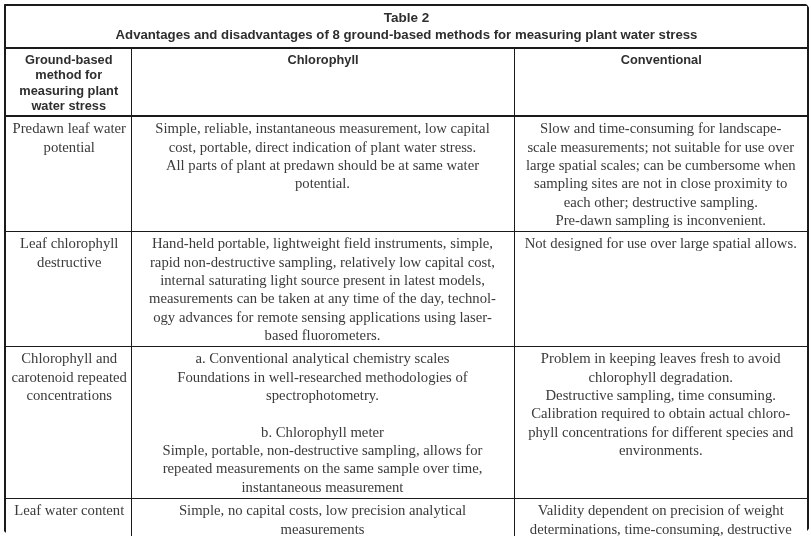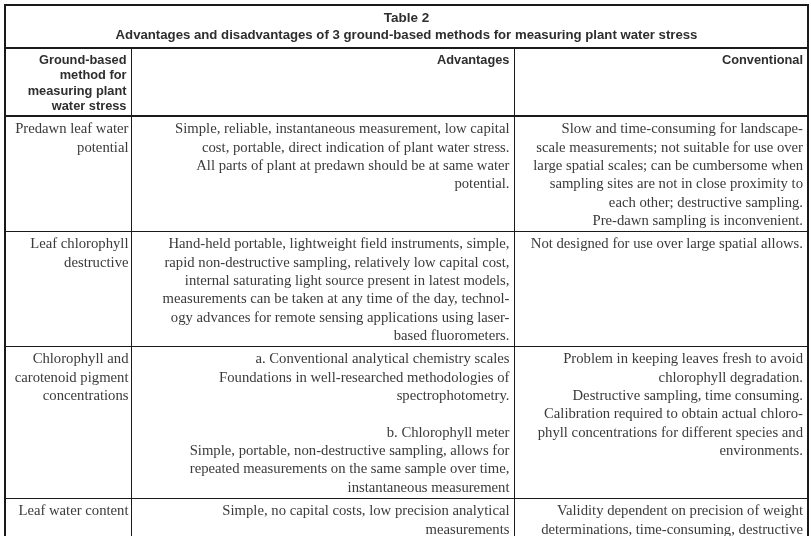--- a/index.html
+++ b/index.html
@@ -1,15 +1,15 @@
 <!DOCTYPE html>
 <html><head>
 <meta charset="utf-8">
 <style>
-  * { box-sizing: border-box; }
+  * { box-sizing: border-box; border-radius: 15px; }
   html, body {
     margin: 0;
     padding: 0;
     background: #ffffff;
   }
   body {
     width: 811px;
     height: 536px;
     font-family: "Liberation Serif", serif;
     color: #3a3a3a;
@@ -27,21 +27,21 @@
     border: 2px solid #1a1a1a;
     background: #ffffff;
   }
   col.c-method   { width: 126px; }
   col.c-adv      { width: 383px; }
   col.c-dis      { width: 294px; }
 
   td, th {
     border: 1px solid #1a1a1a;
     vertical-align: top;
-    text-align: right;
+    text-align: center;
     overflow: hidden;
   }
 
   
   td.title-cell {
     text-align: center;
     vertical-align: top;
     font-family: "Liberation Sans", sans-serif;
     font-weight: bold;
     color: #2e2e2e;
@@ -89,29 +89,29 @@
   <table class="method-table">
     <colgroup>
       <col class="c-method">
       <col class="c-adv">
       <col class="c-dis">
     </colgroup>
     <tbody>
       <tr style="height:40px;">
         <td class="title-cell" colspan="3">
           <div class="title-line">Table 2</div>
-          <div class="subtitle-line">Advantages and disadvantages of 3 ground-based methods for measuring plant water stress</div>
+          <div class="subtitle-line">Advantages and disadvantages of 8 ground-based methods for measuring plant water stress</div>
         </td>
       </tr>
       <tr style="height:59px;">
         <th class="col-header">Ground-based
 method for
 measuring plant
 water stress</th>
-        <th class="col-header">Advantages</th>
+        <th class="col-header">Chlorophyll</th>
         <th class="col-header">Conventional</th>
       </tr>
       <tr style="height:110px;">
         <td class="body-cell method-col">Predawn leaf water
 potential</td>
         <td class="body-cell">Simple, reliable, instantaneous measurement, low capital
 cost, portable, direct indication of plant water stress.
 All parts of plant at predawn should be at same water
 potential.</td>
         <td class="body-cell">Slow and time-consuming for landscape-
@@ -127,21 +127,21 @@
         <td class="body-cell">Hand-held portable, lightweight field instruments, simple,
 rapid non-destructive sampling, relatively low capital cost,
 internal saturating light source present in latest models,
 measurements can be taken at any time of the day, technol-
 ogy advances for remote sensing applications using laser-
 based fluorometers.</td>
         <td class="body-cell">Not designed for use over large spatial allows.</td>
       </tr>
       <tr style="height:152px;">
         <td class="body-cell method-col">Chlorophyll and
-carotenoid pigment
+carotenoid repeated
 concentrations</td>
         <td class="body-cell">a. Conventional analytical chemistry scales
 Foundations in well-researched methodologies of
 spectrophotometry.
 
 b. Chlorophyll meter
 Simple, portable, non-destructive sampling, allows for
 repeated measurements on the same sample over time,
 instantaneous measurement</td>
         <td class="body-cell">Problem in keeping leaves fresh to avoid

